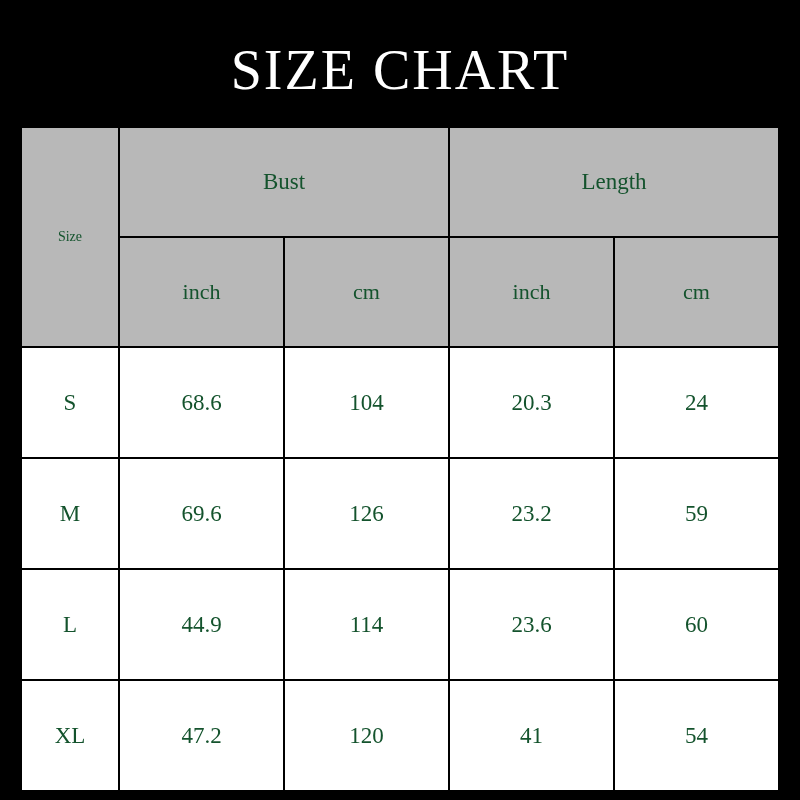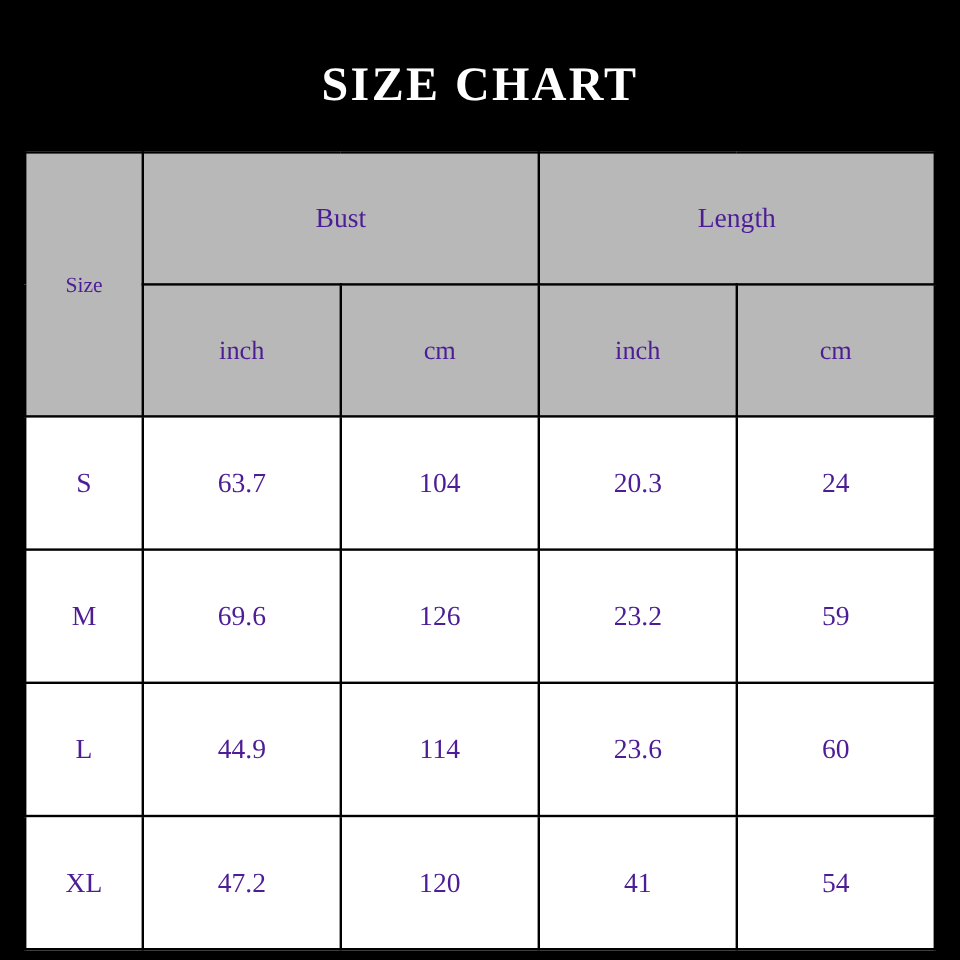--- a/index.html
+++ b/index.html
@@ -26,24 +26,24 @@
     top: 0;
     width: 800px;
     height: 126px;
     background: #000000;
     display: flex;
     align-items: center;
     justify-content: center;
   }
   .title-text {
     color: #ffffff;
-    font-size: 40px;
+    font-size: 56px;
     letter-spacing: 2px;
     font-family: "Liberation Serif", serif;
-    font-weight: bold;
+    font-weight: normal;
     line-height: 1;
     padding-top: 14px;
   }
   .table-wrap {
     position: absolute;
     left: 20px;
     top: 126px;
     width: 760px;
     height: 654px;
   }
@@ -53,37 +53,37 @@
     height: 654px;
     table-layout: fixed;
     background: #ffffff;
   }
   table.size-chart td, table.size-chart th {
     border: 2px solid #000000;
     text-align: center;
     vertical-align: middle;
     font-weight: normal;
     font-family: "Liberation Serif", serif;
-    color: #4c1d95;
+    color: #14532d;
     padding: 0;
   }
   .hdr {
     background: #b8b8b8;
   }
   .hdr-group {
     font-size: 23px;
     height: 108px;
   }
   .hdr-unit {
     font-size: 22px;
     height: 108px;
     margin-left: 42px;
   }
   .hdr-size {
-    font-size: 18px;
+    font-size: 14px;
   }
   .body-row td {
     height: 109px;
     font-size: 23px;
     background: #ffffff;
   }
   .col-size { width: 96px; }
   .col-val  { width: 166px; }
 </style>
 </head>
@@ -105,21 +105,21 @@
         </tr>
         <tr>
           <td class="hdr hdr-unit col-val">inch</td>
           <td class="hdr hdr-unit col-val">cm</td>
           <td class="hdr hdr-unit col-val">inch</td>
           <td class="hdr hdr-unit col-val">cm</td>
         </tr>
 
         <tr class="body-row">
           <td class="col-size">S</td>
-          <td class="col-val">63.7</td>
+          <td class="col-val">68.6</td>
           <td class="col-val">104</td>
           <td class="col-val">20.3</td>
           <td class="col-val">24</td>
         </tr>
         <tr class="body-row">
           <td class="col-size">M</td>
           <td class="col-val">69.6</td>
           <td class="col-val">126</td>
           <td class="col-val">23.2</td>
           <td class="col-val">59</td>

